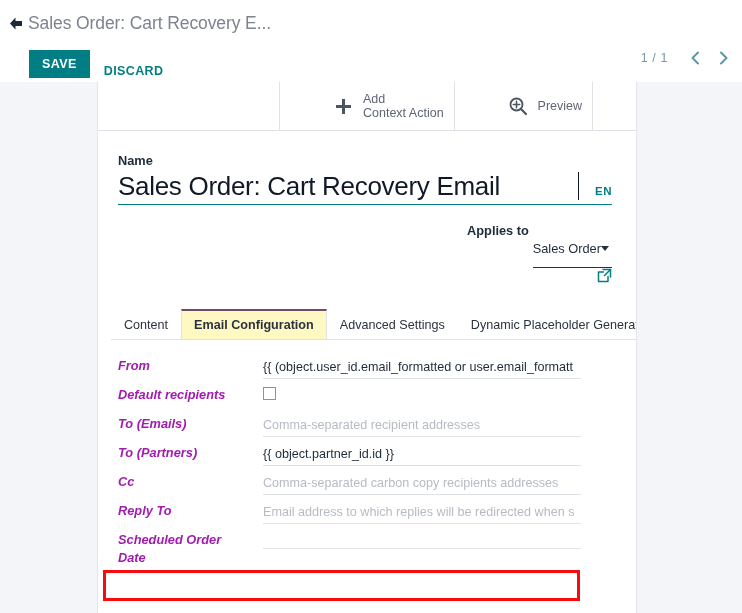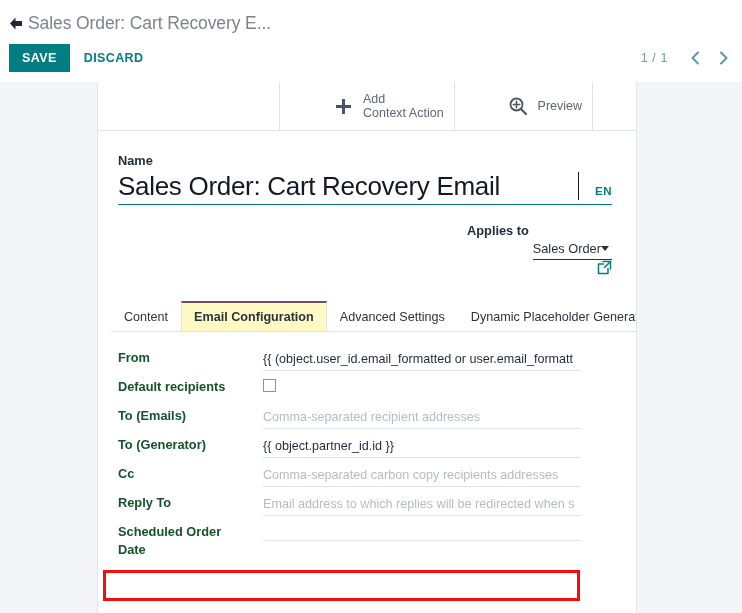--- a/index.html
+++ b/index.html
@@ -32,24 +32,25 @@
   .back-arrow svg { display: block; }
   .breadcrumb-title {
     font-size: 17.5px;
     color: #7d838f;
     white-space: nowrap;
     letter-spacing: -0.1px;
   }
 
   .button-row {
     display: flex;
-    align-items: center;
+    align-items: flex-end;
     padding-left: 9px;
     height: 40px;
     position: relative;
+    margin-left: 20px;
   }
   .btn-save {
     background: #017e84;
     color: #ffffff;
     font-size: 12.5px;
     font-weight: bold;
     letter-spacing: 0.4px;
     padding: 7px 13px 7px 13px;
     border: none;
     cursor: pointer;
@@ -198,21 +199,21 @@
     flex: none;
     padding-bottom: 3px;
   }
   .applies-field {
     position: relative;
     flex: 1;
     max-width: 272px;
     border-bottom: 1px solid #2b2f36;
     display: flex;
     align-items: center;
-    padding-bottom: 3px;
+    padding-bottom: 11px;
     justify-content: space-between;
   }
   .applies-value {
     font-size: 12.8px;
     color: #1f2b3a;
     flex: 1;
   }
   .dd-caret {
     width: 0; height: 0;
     border-left: 4.5px solid transparent;
@@ -264,25 +265,26 @@
   .field-row {
     display: flex;
     align-items: flex-start;
     padding: 0 0 0 20px;
     min-height: 29px;
     position: relative;
   }
   .field-label {
     font-size: 12.8px;
     font-weight: bold;
-    color: #14532d;
+    color: #a21caf;
     width: 145px;
     flex: none;
     line-height: 18px;
     padding-top: 3px;
+    font-style: italic;
   }
   .field-label.wrap { white-space: pre-line; }
   .field-ctl {
     flex: 1;
     max-width: 318px;
     padding-top: 3px;
   }
   .field-underline {
     border-bottom: 1px solid #dfe2e7;
     padding-bottom: 3px;
@@ -436,21 +438,21 @@
         <div class="field-row">
           <div class="field-label">To (Emails)</div>
           <div class="field-ctl">
             <div class="field-underline">
               <span class="field-ph">Comma-separated recipient addresses</span>
             </div>
           </div>
         </div>
 
         <div class="field-row">
-          <div class="field-label">To (Generator)</div>
+          <div class="field-label">To (Partners)</div>
           <div class="field-ctl">
             <div class="field-underline">
               <span class="field-text">{{ object.partner_id.id }}</span>
             </div>
           </div>
         </div>
 
         <div class="field-row">
           <div class="field-label">Cc</div>
           <div class="field-ctl">

